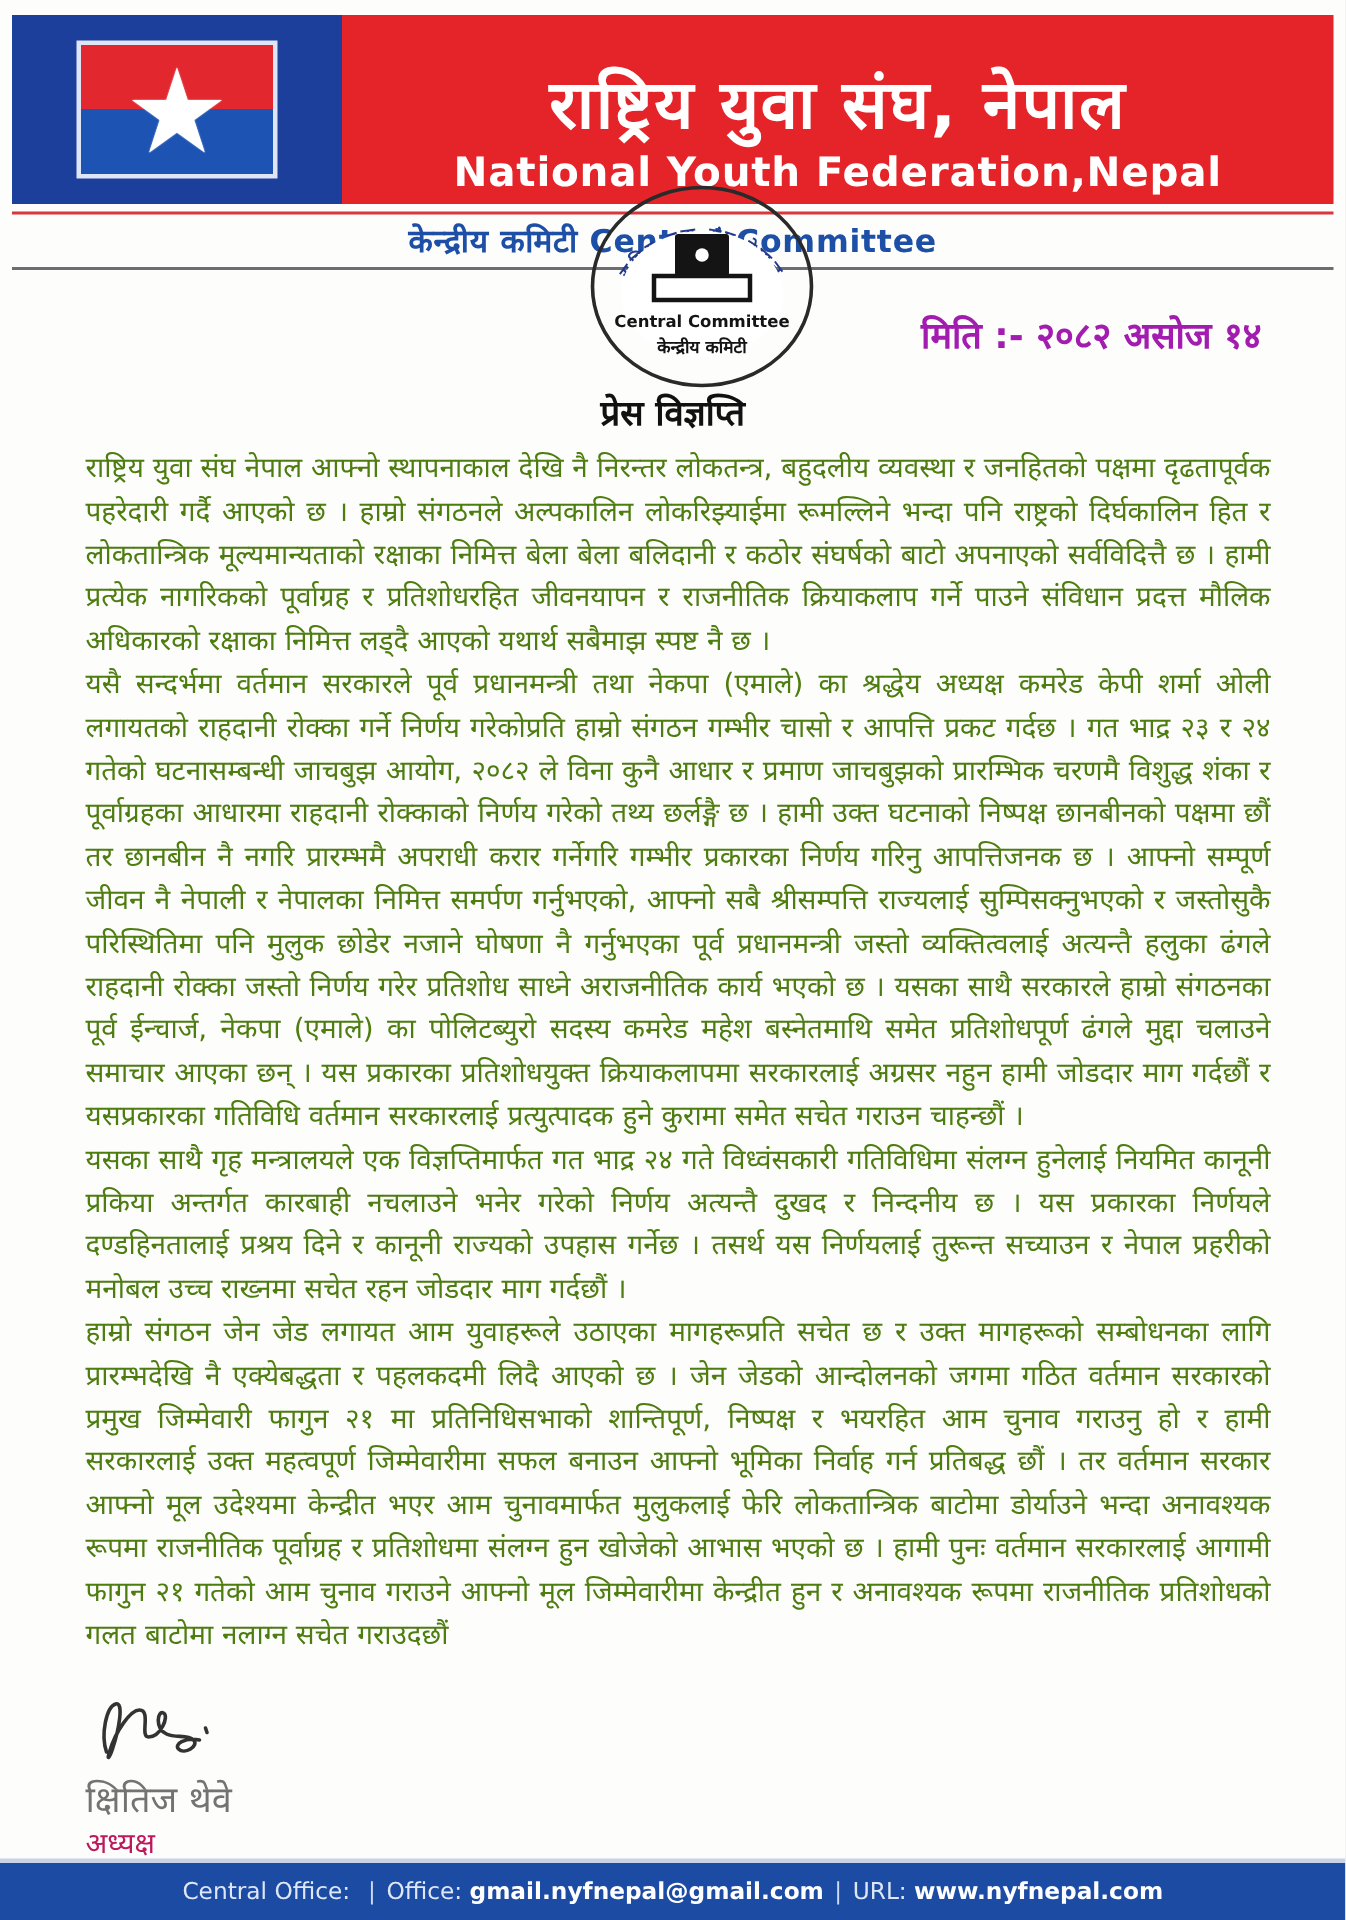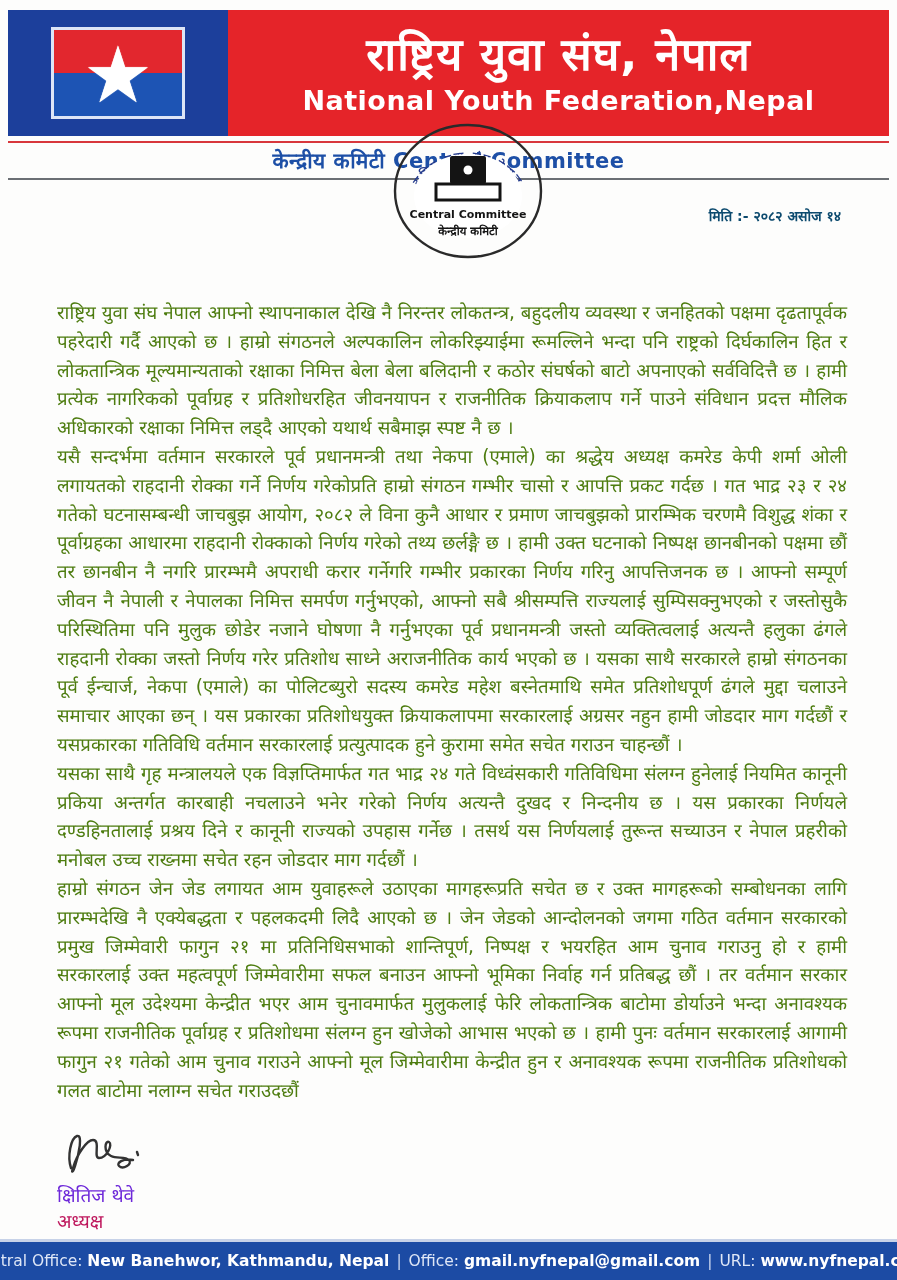--- a/index.html
+++ b/index.html
@@ -9,45 +9,45 @@
     font-family:"DejaVu Sans","Liberation Sans",sans-serif;
     color:#1e1e1e;
   }
   
   .banner{position:absolute;left:8px;top:10px;width:881px;height:126px;display:flex;}
   .banner-left{width:220px;background:#1c3f9b;display:flex;align-items:center;justify-content:center;}
   .flag{position:relative;width:128px;height:86px;border:3px solid #dde5f6;
     background:linear-gradient(to bottom,#e2272e 0 50%,#1d54b4 50% 100%);
     display:flex;align-items:center;justify-content:center;}
   .flag-star{color:#ffffff;font-size:78px;line-height:1;margin-top:4px;text-shadow:0 0 1px #fff;}
-  .banner-right{flex:1;background:#e52429;color:#fff;text-align:center;padding-top:12px;}
+  .banner-right{flex:1;background:#e52429;color:#fff;text-align:center;padding-top:27px;}
   .org-np{font-size:45px;font-weight:bold;letter-spacing:1px;}
   .org-en{font-size:27px;font-weight:bold;margin-top:2px;letter-spacing:.5px;}
   .rule{position:absolute;left:8px;right:8px;height:2px;}
   .rule-red{top:141px;background:#d8373c;}
   .rule-dark{top:178px;background:#6b6f74;}
   .committee-line{
     position:absolute;left:0;right:0;top:146px;text-align:center;
     color:#1d4fa6;font-weight:bold;font-size:21px;letter-spacing:.5px;
   }
   
   .stamp{position:absolute;left:391px;top:122px;width:154px;height:140px;}
   
-  .date-line{position:absolute;right:56px;top:206px;font-weight:bold;font-size:14px;color:#0c4a6e;}
+  .date-line{position:absolute;right:56px;top:206px;font-weight:bold;font-size:24px;color:#a21caf;}
   .doc-title{position:absolute;left:0;right:0;top:258px;text-align:center;font-weight:bold;font-size:23px;color:#111;}
   
   .body-text{
     position:absolute;left:57px;right:50px;top:299px;
     font-size:18.6px;line-height:28.8px;text-align:justify;color:#4d7c0f;
   }
   .body-text p{margin:0;}
   
   .sig-block{position:absolute;left:57px;top:1128px;}
   .sig-scribble{display:block;margin-left:6px;}
-  .sig-name{font-size:19px;color:#6d28d9;margin-top:2px;}
+  .sig-name{font-size:24px;color:#737373;margin-top:2px;}
   .sig-role{font-size:19px;color:#be185d;}
   
   .footer{
     position:absolute;left:0;right:0;bottom:0;height:38px;background:#1c4ba4;
     display:flex;align-items:center;justify-content:center;
     color:#fff;font-size:15.5px;white-space:pre;
   }
   .f-label{font-weight:normal;color:#dfe7f7;}
   .f-value{font-weight:bold;color:#ffffff;}
   .f-sep{color:#cdd9f0;padding:0 7px;font-weight:normal;}
@@ -87,35 +87,36 @@
       <rect x="59" y="34" width="36" height="28" rx="2" fill="#141414"></rect>
       <circle cx="77" cy="48" r="4.5" fill="#ffffff"></circle>
       <rect x="45" y="62" width="64" height="16" fill="#ffffff" stroke="#141414" stroke-width="3"></rect>
     </g>
     <text x="77" y="96" text-anchor="middle" font-size="11" font-weight="bold" fill="#141414">Central Committee</text>
     <text x="77" y="113" text-anchor="middle" font-size="11.5" font-weight="bold" fill="#141414">केन्द्रीय कमिटी</text>
   </svg>
 
   <div class="date-line">मिति :- २०८२ असोज १४</div>
 
+  <div class="doc-title">प्रेस विज्ञप्ति</div>
 
   <div class="body-text">
     <p>राष्ट्रिय युवा संघ नेपाल आफ्नो स्थापनाकाल देखि नै निरन्तर लोकतन्त्र, बहुदलीय व्यवस्था र जनहितको पक्षमा दृढतापूर्वक पहरेदारी गर्दै आएको छ । हाम्रो संगठनले अल्पकालिन लोकरिझ्याईमा रूमल्लिने भन्दा पनि राष्ट्रको दिर्घकालिन हित र लोकतान्त्रिक मूल्यमान्यताको रक्षाका निमित्त बेला बेला बलिदानी र कठोर संघर्षको बाटो अपनाएको सर्वविदित्तै छ । हामी प्रत्येक नागरिकको पूर्वाग्रह र प्रतिशोधरहित जीवनयापन र राजनीतिक क्रियाकलाप गर्ने पाउने संविधान प्रदत्त मौलिक अधिकारको रक्षाका निमित्त लड्दै आएको यथार्थ सबैमाझ स्पष्ट नै छ ।</p>
     <p>यसै सन्दर्भमा वर्तमान सरकारले पूर्व प्रधानमन्त्री तथा नेकपा (एमाले) का श्रद्धेय अध्यक्ष कमरेड केपी शर्मा ओली लगायतको राहदानी रोक्का गर्ने निर्णय गरेकोप्रति हाम्रो संगठन गम्भीर चासो र आपत्ति प्रकट गर्दछ । गत भाद्र २३ र २४ गतेको घटनासम्बन्धी जाचबुझ आयोग, २०८२ ले विना कुनै आधार र प्रमाण जाचबुझको प्रारम्भिक चरणमै विशुद्ध शंका र पूर्वाग्रहका आधारमा राहदानी रोक्काको निर्णय गरेको तथ्य छर्लङ्गै छ । हामी उक्त घटनाको निष्पक्ष छानबीनको पक्षमा छौं तर छानबीन नै नगरि प्रारम्भमै अपराधी करार गर्नेगरि गम्भीर प्रकारका निर्णय गरिनु आपत्तिजनक छ । आफ्नो सम्पूर्ण जीवन नै नेपाली र नेपालका निमित्त समर्पण गर्नुभएको, आफ्नो सबै श्रीसम्पत्ति राज्यलाई सुम्पिसक्नुभएको र जस्तोसुकै परिस्थितिमा पनि मुलुक छोडेर नजाने घोषणा नै गर्नुभएका पूर्व प्रधानमन्त्री जस्तो व्यक्तित्वलाई अत्यन्तै हलुका ढंगले राहदानी रोक्का जस्तो निर्णय गरेर प्रतिशोध साध्ने अराजनीतिक कार्य भएको छ । यसका साथै सरकारले हाम्रो संगठनका पूर्व ईन्चार्ज, नेकपा (एमाले) का पोलिटब्युरो सदस्य कमरेड महेश बस्नेतमाथि समेत प्रतिशोधपूर्ण ढंगले मुद्दा चलाउने समाचार आएका छन् । यस प्रकारका प्रतिशोधयुक्त क्रियाकलापमा सरकारलाई अग्रसर नहुन हामी जोडदार माग गर्दछौं र यसप्रकारका गतिविधि वर्तमान सरकारलाई प्रत्युत्पादक हुने कुरामा समेत सचेत गराउन चाहन्छौं ।</p>
     <p>यसका साथै गृह मन्त्रालयले एक विज्ञप्तिमार्फत गत भाद्र २४ गते विध्वंसकारी गतिविधिमा संलग्न हुनेलाई नियमित कानूनी प्रकिया अन्तर्गत कारबाही नचलाउने भनेर गरेको निर्णय अत्यन्तै दुखद र निन्दनीय छ । यस प्रकारका निर्णयले दण्डहिनतालाई प्रश्रय दिने र कानूनी राज्यको उपहास गर्नेछ । तसर्थ यस निर्णयलाई तुरून्त सच्याउन र नेपाल प्रहरीको मनोबल उच्च राख्नमा सचेत रहन जोडदार माग गर्दछौं ।</p>
     <p>हाम्रो संगठन जेन जेड लगायत आम युवाहरूले उठाएका मागहरूप्रति सचेत छ र उक्त मागहरूको सम्बोधनका लागि प्रारम्भदेखि नै एक्येबद्धता र पहलकदमी लिदै आएको छ । जेन जेडको आन्दोलनको जगमा गठित वर्तमान सरकारको प्रमुख जिम्मेवारी फागुन २१ मा प्रतिनिधिसभाको शान्तिपूर्ण, निष्पक्ष र भयरहित आम चुनाव गराउनु हो र हामी सरकारलाई उक्त महत्वपूर्ण जिम्मेवारीमा सफल बनाउन आफ्नो भूमिका  निर्वाह गर्न प्रतिबद्ध छौं । तर वर्तमान सरकार आफ्नो मूल उदेश्यमा केन्द्रीत भएर आम चुनावमार्फत मुलुकलाई फेरि लोकतान्त्रिक बाटोमा डोर्याउने भन्दा अनावश्यक रूपमा राजनीतिक पूर्वाग्रह र प्रतिशोधमा संलग्न हुन खोजेको आभास भएको छ । हामी पुनः वर्तमान सरकारलाई आगामी फागुन २१ गतेको आम चुनाव गराउने आफ्नो मूल जिम्मेवारीमा केन्द्रीत हुन र अनावश्यक रूपमा राजनीतिक प्रतिशोधको गलत बाटोमा नलाग्न सचेत गराउदछौं</p>
   </div>
 
   <div class="sig-block">
     <svg class="sig-scribble" width="100" height="52" viewBox="0 0 100 52">
       <path d="M8 40 C4 28 8 10 14 8 C20 6 16 26 12 38 C10 44 8 46 10 40 C14 26 24 12 30 12 C38 12 30 30 36 30 C44 30 50 16 46 14 C42 12 40 24 48 28 C54 31 62 28 66 32 C70 36 60 42 56 38 C53 35 60 30 70 32" fill="none" stroke="#333" stroke-width="2.4" stroke-linecap="round"></path>
       <path d="M74 24 L75 27" fill="none" stroke="#333" stroke-width="2.4" stroke-linecap="round"></path>
     </svg>
     <div class="sig-name">क्षितिज थेवे</div>
     <div class="sig-role">अध्यक्ष</div>
   </div>
 
   <div class="footer-topline"></div>
   <div class="footer">
-    <span class="f-label">Central Office: </span><span class="f-value">New Banehwor, Kathmandu, Nepal</span><span class="f-sep">|</span><span class="f-label">Office: </span><span class="f-value">gmail.nyfnepal@gmail.com</span><span class="f-sep">|</span><span class="f-label">URL: </span><span class="f-value">www.nyfnepal.com</span>
+    <span class="f-label">Central Office: </span><span class="f-sep">|</span><span class="f-label">Office: </span><span class="f-value">gmail.nyfnepal@gmail.com</span><span class="f-sep">|</span><span class="f-label">URL: </span><span class="f-value">www.nyfnepal.com</span>
   </div>
 
 </div>
 
 </body></html>

